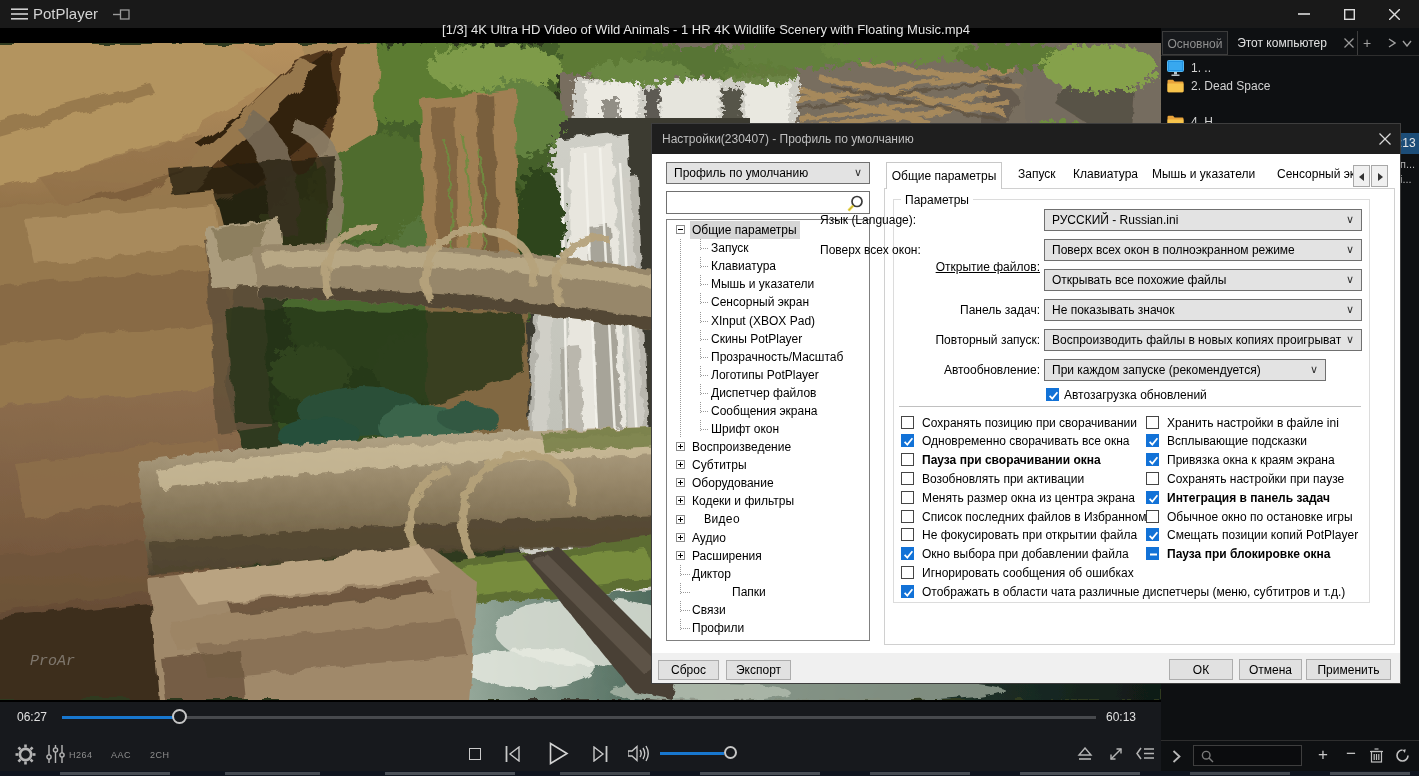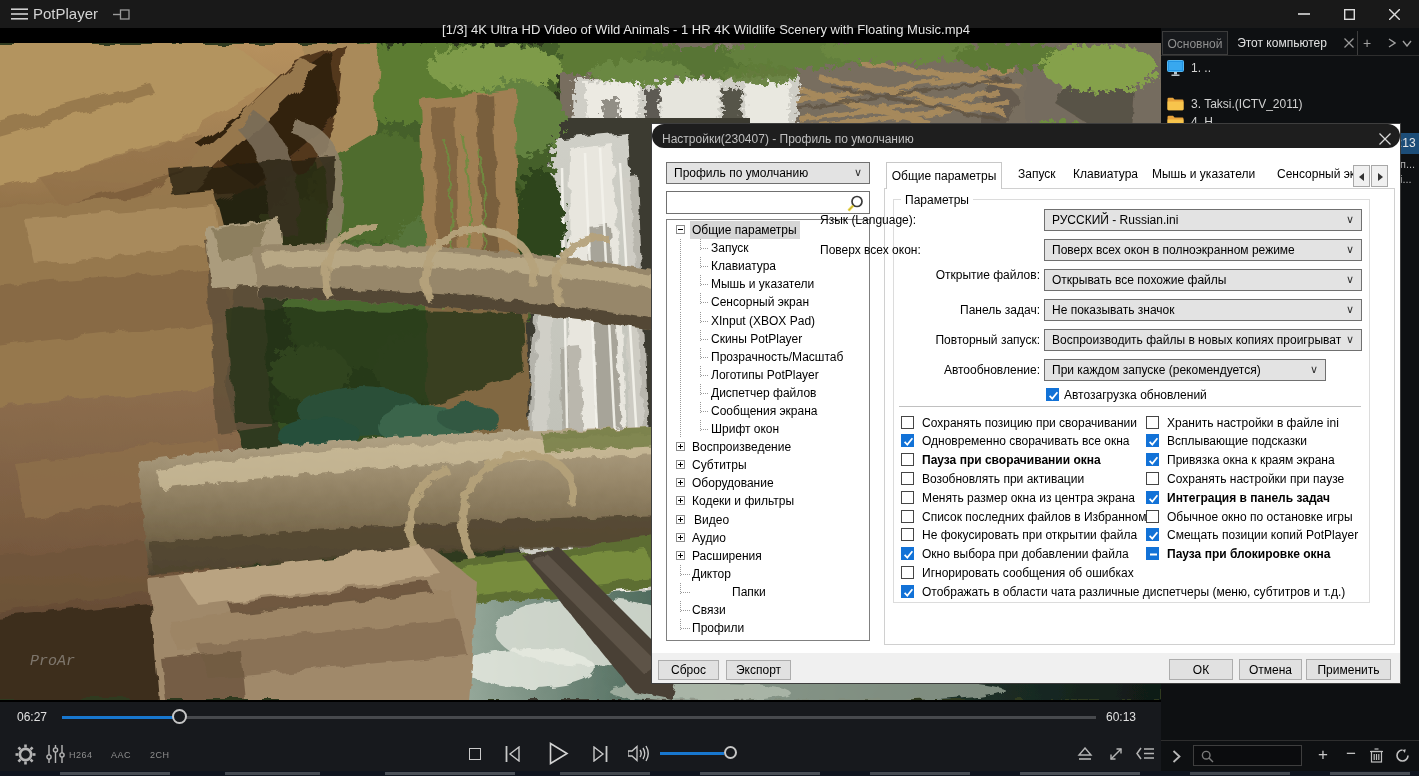--- a/index.html
+++ b/index.html
@@ -22,21 +22,21 @@
   .plitem { position:absolute; left:4px; width:250px; height:18px; color:#d2d2d2; font-size:12px; line-height:18px; white-space:nowrap; }
 
   
   #controls { left:0; top:702px; width:1161px; height:69px; background:#17191d; color:#c9c9c9; }
 
   
   #taskbar { left:0; top:771px; width:1419px; height:5px; background:#10151f; }
 
   
   #dialog { left:651px; top:123px; width:750px; height:561px; background:#ffffff; border:1px solid #3e3e3e; }
-  #dlgtitle { position:absolute; left:0; top:0; width:748px; height:24px; background:#1e1e1e;border-radius:14px; }
+  #dlgtitle { position:absolute; left:0; top:0; width:748px; height:30px; background:#1e1e1e; }
   #dlgtitle span { position:absolute; left:10px; top:8px; font-size:12px; color:#bfbfbf; }
   #dlgbody { position:absolute; left:0; top:30px; width:748px; height:499px; background:#fff; }
   #dlgfooter { position:absolute; left:0; top:529px; width:748px; height:30px; background:#f0f0f0; }
   .btn { position:absolute; background:#e1e1e1; border:1px solid #adadad; font-size:12px; text-align:center; color:#000; }
   .combo { position:absolute; background:#e3e3e3; border:1px solid #707070; font-size:12px; color:#000; white-space:nowrap; overflow:hidden; }
   .combo .arr { position:absolute; right:7px; top:4px; color:#303030; font-size:11px; line-height:11px; }
   .cb { position:absolute; width:13px; height:13px; border:1px solid #454545; background:#fff; }
   .cb.on { background:#1272d7; border-color:#1272d7; }
   .cb.on svg { position:absolute; left:0; top:0; }
   .cblabel { position:absolute; font-size:12px; color:#000; white-space:nowrap; }
@@ -332,26 +332,26 @@
 
     <div class="plitem" style="top:31px;">
       <svg class="abs" style="left:2px;top:1px" width="17" height="16" viewBox="0 0 17 16">
           <rect x="0.5" y="0.5" width="16" height="11" rx="1" fill="#1f8fe0" stroke="#55b7f0" stroke-width="1"></rect>
           <rect x="1.8" y="1.8" width="13.4" height="8.4" fill="#38a8ef"></rect>
           <rect x="7" y="12" width="3" height="2.5" fill="#b9c3c9"></rect>
           <rect x="4.5" y="14.5" width="8" height="1.5" fill="#b9c3c9"></rect>
         </svg>
       <span style="margin-left:26px">1. ..</span>
     </div>
-    <div class="plitem" style="top:67px;">
+    <div class="plitem" style="top:49px;">
       <svg class="abs" style="left:2px;top:2px" width="17" height="14" viewBox="0 0 17 14">
           <path d="M0.5,2 Q0.5,0.8 1.7,0.8 L6,0.8 L7.6,2.6 L15.4,2.6 Q16.5,2.6 16.5,3.8 L16.5,12 Q16.5,13.2 15.3,13.2 L1.7,13.2 Q0.5,13.2 0.5,12 Z" fill="#e8a33b"></path>
           <path d="M0.5,4.6 L16.5,4.6 L16.5,12 Q16.5,13.2 15.3,13.2 L1.7,13.2 Q0.5,13.2 0.5,12 Z" fill="#f7c44c"></path>
         </svg>
-      <span style="margin-left:26px">3. Taksi.(ICTV_2011)</span>
+      <span style="margin-left:26px">2. Dead Space</span>
     </div>
     <div class="plitem" style="top:85px;">
       <svg class="abs" style="left:2px;top:2px" width="17" height="14" viewBox="0 0 17 14">
           <path d="M0.5,2 Q0.5,0.8 1.7,0.8 L6,0.8 L7.6,2.6 L15.4,2.6 Q16.5,2.6 16.5,3.8 L16.5,12 Q16.5,13.2 15.3,13.2 L1.7,13.2 Q0.5,13.2 0.5,12 Z" fill="#e8a33b"></path>
           <path d="M0.5,4.6 L16.5,4.6 L16.5,12 Q16.5,13.2 15.3,13.2 L1.7,13.2 Q0.5,13.2 0.5,12 Z" fill="#f7c44c"></path>
         </svg>
       <span style="margin-left:26px">4. H</span>
     </div>
 
     <div class="abs" style="left:238px;top:105px;width:20px;height:21px;background:#1c4d78;color:#e8e8e8;font-size:12px;line-height:21px;">:13</div>
@@ -604,21 +604,21 @@
             <line x1="4.5" y1="2" x2="4.5" y2="7" stroke="#000" stroke-width="1"></line>
           </svg>
           <span style="position:absolute;left:25px;">Кодеки и фильтры</span>
         </div>
       <div class="treerow" style="left:0;top:291px;height:18px;line-height:18px;">
           <svg style="position:absolute;left:9px;top:4px" width="9" height="9" viewBox="0 0 9 9">
             <rect x="0.5" y="0.5" width="8" height="8" fill="#fff" stroke="#8c8c8c"></rect>
             <line x1="2" y1="4.5" x2="7" y2="4.5" stroke="#000" stroke-width="1"></line>
             <line x1="4.5" y1="2" x2="4.5" y2="7" stroke="#000" stroke-width="1"></line>
           </svg>
-          <span style="position:absolute;left:27px;">Видео</span>
+          <span style="position:absolute;left:37px;font-family:Liberation Mono, monospace;">Видео</span>
         </div>
       <div class="treerow" style="left:0;top:309px;height:18px;line-height:18px;">
           <svg style="position:absolute;left:9px;top:4px" width="9" height="9" viewBox="0 0 9 9">
             <rect x="0.5" y="0.5" width="8" height="8" fill="#fff" stroke="#8c8c8c"></rect>
             <line x1="2" y1="4.5" x2="7" y2="4.5" stroke="#000" stroke-width="1"></line>
             <line x1="4.5" y1="2" x2="4.5" y2="7" stroke="#000" stroke-width="1"></line>
           </svg>
           <span style="position:absolute;left:25px;">Аудио</span>
         </div>
       <div class="treerow" style="left:0;top:327px;height:18px;line-height:18px;">
@@ -670,21 +670,21 @@
 
     <div class="abs" style="left:241px;top:75px;width:477px;height:404px;border:1px solid #dcdcdc;"></div>
     <div class="abs" style="left:249px;top:69px;background:#fff;padding:0 4px;font-size:12px;">Параметры</div>
     <div class="abs" style="left:247px;top:282px;width:462px;height:1px;background:#c0c0c0;"></div>
 
     <div id="rows">
     <div class="abs" style="left:168px;top:89px;width:220px;text-align:left;font-size:12px;">Язык (Language):</div>
     <div class="combo" style="left:392px;top:85px;width:318px;height:22px;line-height:20px;padding-left:7px;padding-right:24px;">РУССКИЙ - Russian.ini<span class="arr">∨</span></div>
     <div class="abs" style="left:168px;top:119px;width:220px;text-align:left;font-size:12px;">Поверх всех окон:</div>
     <div class="combo" style="left:392px;top:115px;width:318px;height:22px;line-height:20px;padding-left:7px;padding-right:24px;">Поверх всех окон в полноэкранном режиме<span class="arr">∨</span></div>
-    <div class="abs" style="left:168px;top:144px;width:220px;text-align:right;font-size:12px;">Открытие файлов:</div>
+    <div class="abs" style="left:168px;top:136px;width:220px;text-align:right;font-size:12px;text-decoration:underline;">Открытие файлов:</div>
     <div class="combo" style="left:392px;top:145px;width:318px;height:22px;line-height:20px;padding-left:7px;padding-right:24px;">Открывать все похожие файлы<span class="arr">∨</span></div>
     <div class="abs" style="left:168px;top:179px;width:220px;text-align:right;font-size:12px;">Панель задач:</div>
     <div class="combo" style="left:392px;top:175px;width:318px;height:22px;line-height:20px;padding-left:7px;padding-right:24px;">Не показывать значок<span class="arr">∨</span></div>
     <div class="abs" style="left:168px;top:209px;width:220px;text-align:right;font-size:12px;">Повторный запуск:</div>
     <div class="combo" style="left:392px;top:205px;width:318px;height:22px;line-height:20px;padding-left:7px;padding-right:24px;">Воспроизводить файлы в новых копиях проигрыват<span class="arr">∨</span></div>
     <div class="abs" style="left:168px;top:239px;width:220px;text-align:right;font-size:12px;">Автообновление:</div>
     <div class="combo" style="left:392px;top:235px;width:282px;height:22px;line-height:20px;padding-left:7px;padding-right:24px;">При каждом запуске (рекомендуется)<span class="arr">∨</span></div>
     <div class="cb on" style="left:394px;top:264px;">
           <svg width="13" height="13" viewBox="0 0 13 13">
             <path d="M2.6,6.8 L5.3,9.6 L10.4,3.2" fill="none" stroke="#fff" stroke-width="1.7"></path>

